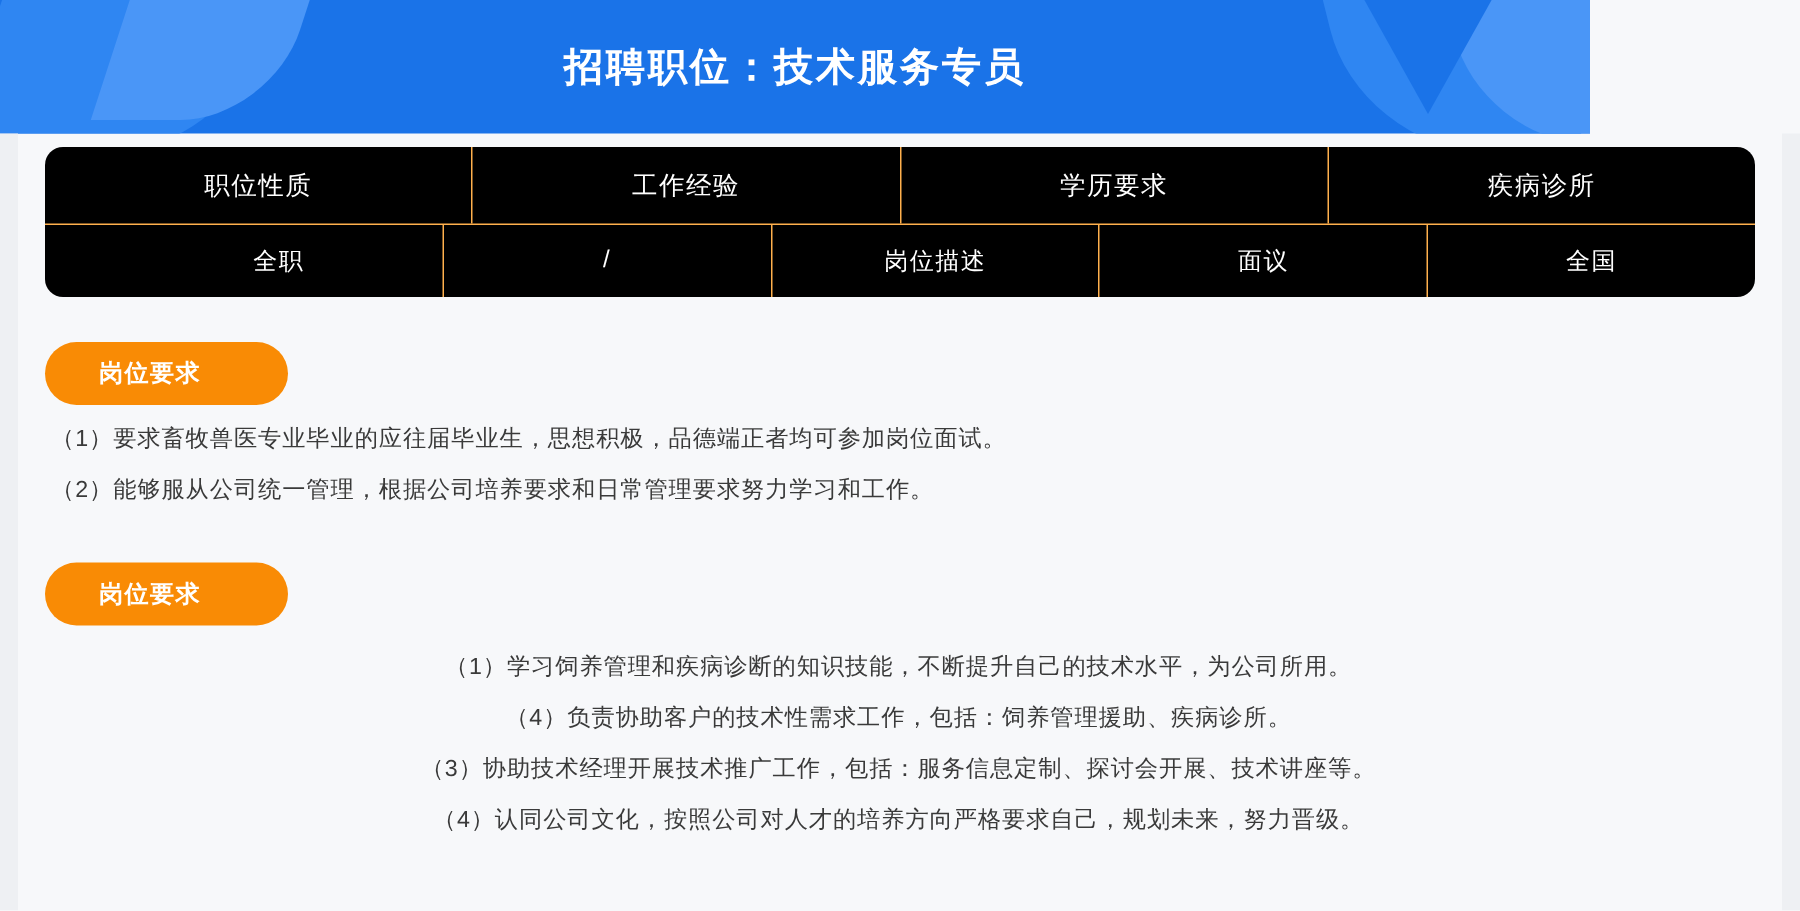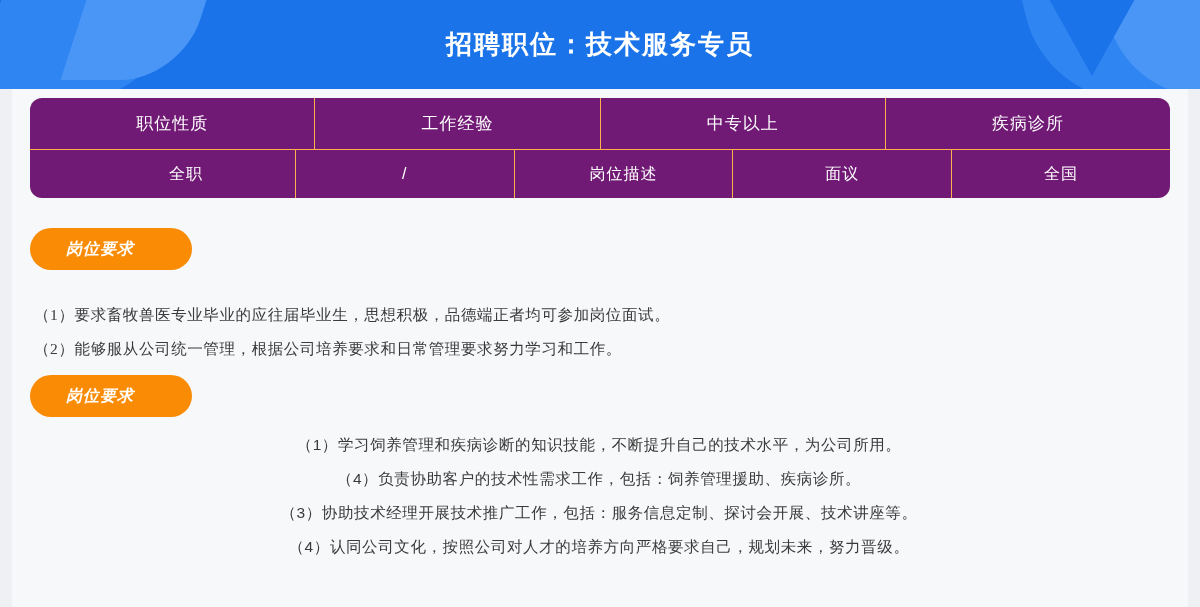--- a/index.html
+++ b/index.html
@@ -10,21 +10,21 @@
     width: 1200px; height: 607px;
     background: #f7f8fa;
     font-family: "Liberation Sans", "DejaVu Sans", sans-serif;
     overflow: hidden;
     position: relative;
   }
 
   
   .header {
     position: relative;
-    width: 1200px;
+    width: 1060px;
     height: 89px;
     background: #1a73e8;
     overflow: hidden;
   }
   .header-deco { position: absolute; top: 0; pointer-events: none; }
   .deco-l1 {
     left: -10px; top: -30px;
     width: 180px; height: 130px;
     background: #2f86f2;
     transform: skewX(-18deg);
@@ -69,21 +69,21 @@
     line-height: 89px;
   }
 
   
   .table-wrap {
     position: absolute;
     left: 30px; top: 98px;
     width: 1140px;
     border-radius: 12px;
     overflow: hidden;
-    background: #701a75;
+    background: #000000;
   }
   .table-row { display: flex; }
   .table-row.head { height: 52px; }
   .table-row.body { height: 48px; margin-left: 47px; }
   .cell {
     flex: 1 1 0;
     display: flex;
     align-items: center;
     justify-content: center;
     color: #ffffff;
@@ -103,32 +103,31 @@
     width: 162px; height: 42px;
     background: #f98b05;
     border-radius: 21px;
     color: #fff;
     font-size: 16px;
     font-weight: bold;
     display: flex;
     align-items: center;
     padding-left: 36px;
     letter-spacing: 1px;
-    font-style: italic;
   }
   .pill-req { top: 228px; }
   .pill-desc { top: 375px; }
 
   
   .list {
     position: absolute;
     left: 34px;
     width: 1130px;
   }
-  .list-req { top: 298px; font-family: Liberation Serif, serif; }
+  .list-req { top: 276px; }
   .list-desc { top: 428px; text-align: center; }
   .list-item {
     font-size: 15.5px;
     color: #3a3a3a;
     line-height: 34px;
     letter-spacing: 0.6px;
     white-space: nowrap;
   }
 
   
@@ -154,21 +153,21 @@
   <div class="header-title">招聘职位：技术服务专员</div>
 </div>
 
 <div class="edge-left"></div>
 <div class="edge-right"></div>
 
 <div class="table-wrap">
   <div class="table-row head">
     <div class="cell">职位性质</div>
     <div class="cell">工作经验</div>
-    <div class="cell">中专以上</div>
+    <div class="cell">学历要求</div>
     <div class="cell">疾病诊所</div>
   </div>
   <div class="table-row body">
     <div class="cell">全职</div>
     <div class="cell">/</div>
     <div class="cell">岗位描述</div>
     <div class="cell">面议</div>
     <div class="cell">全国</div>
   </div>
 </div>

